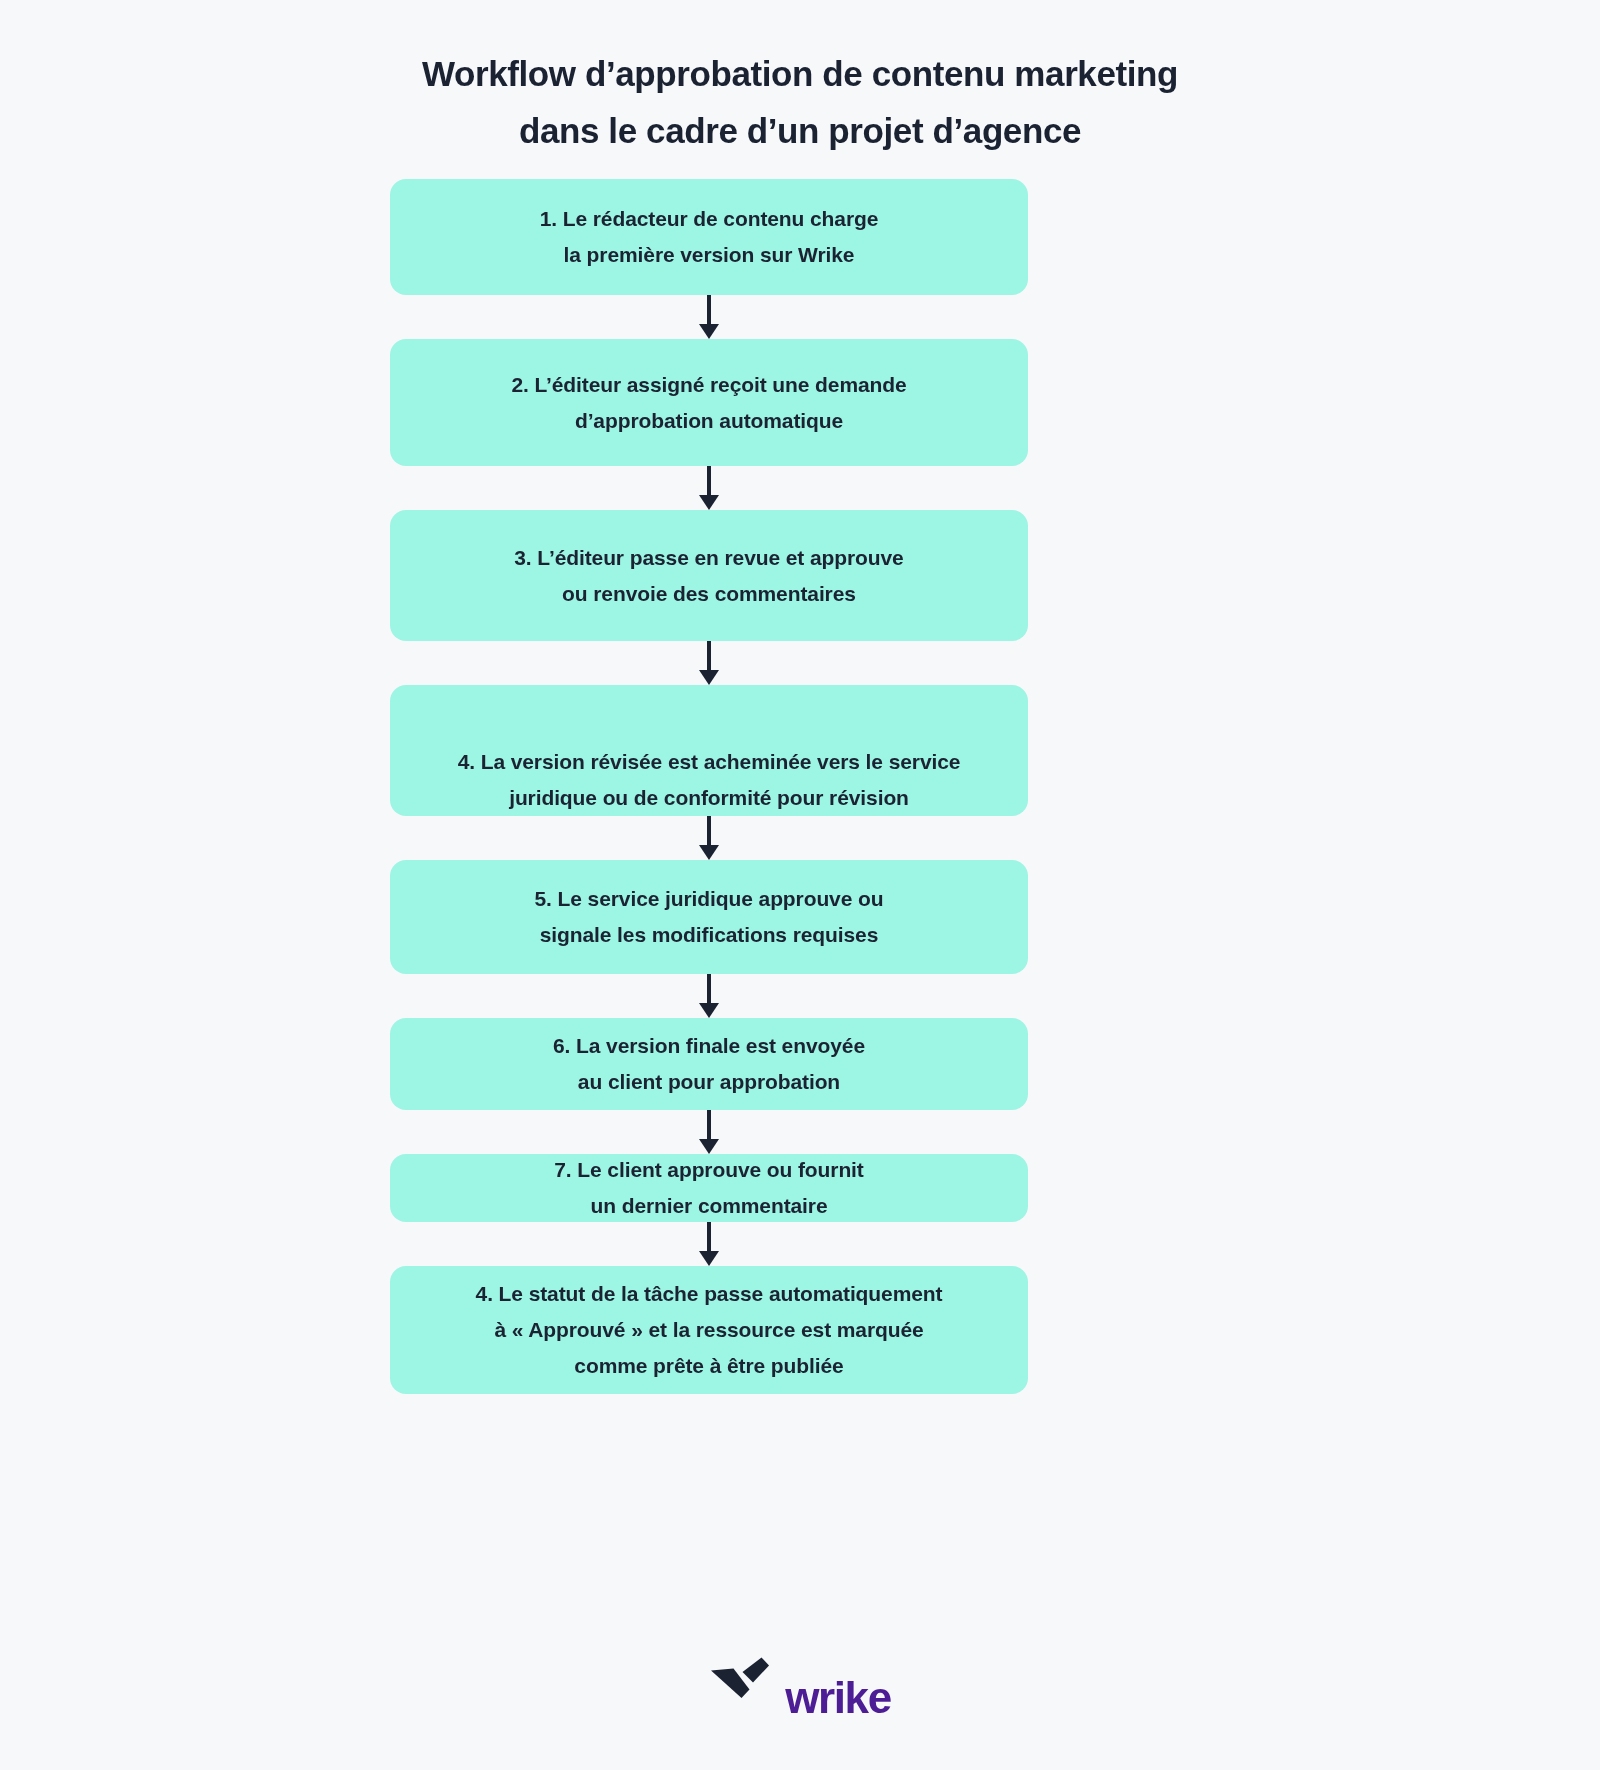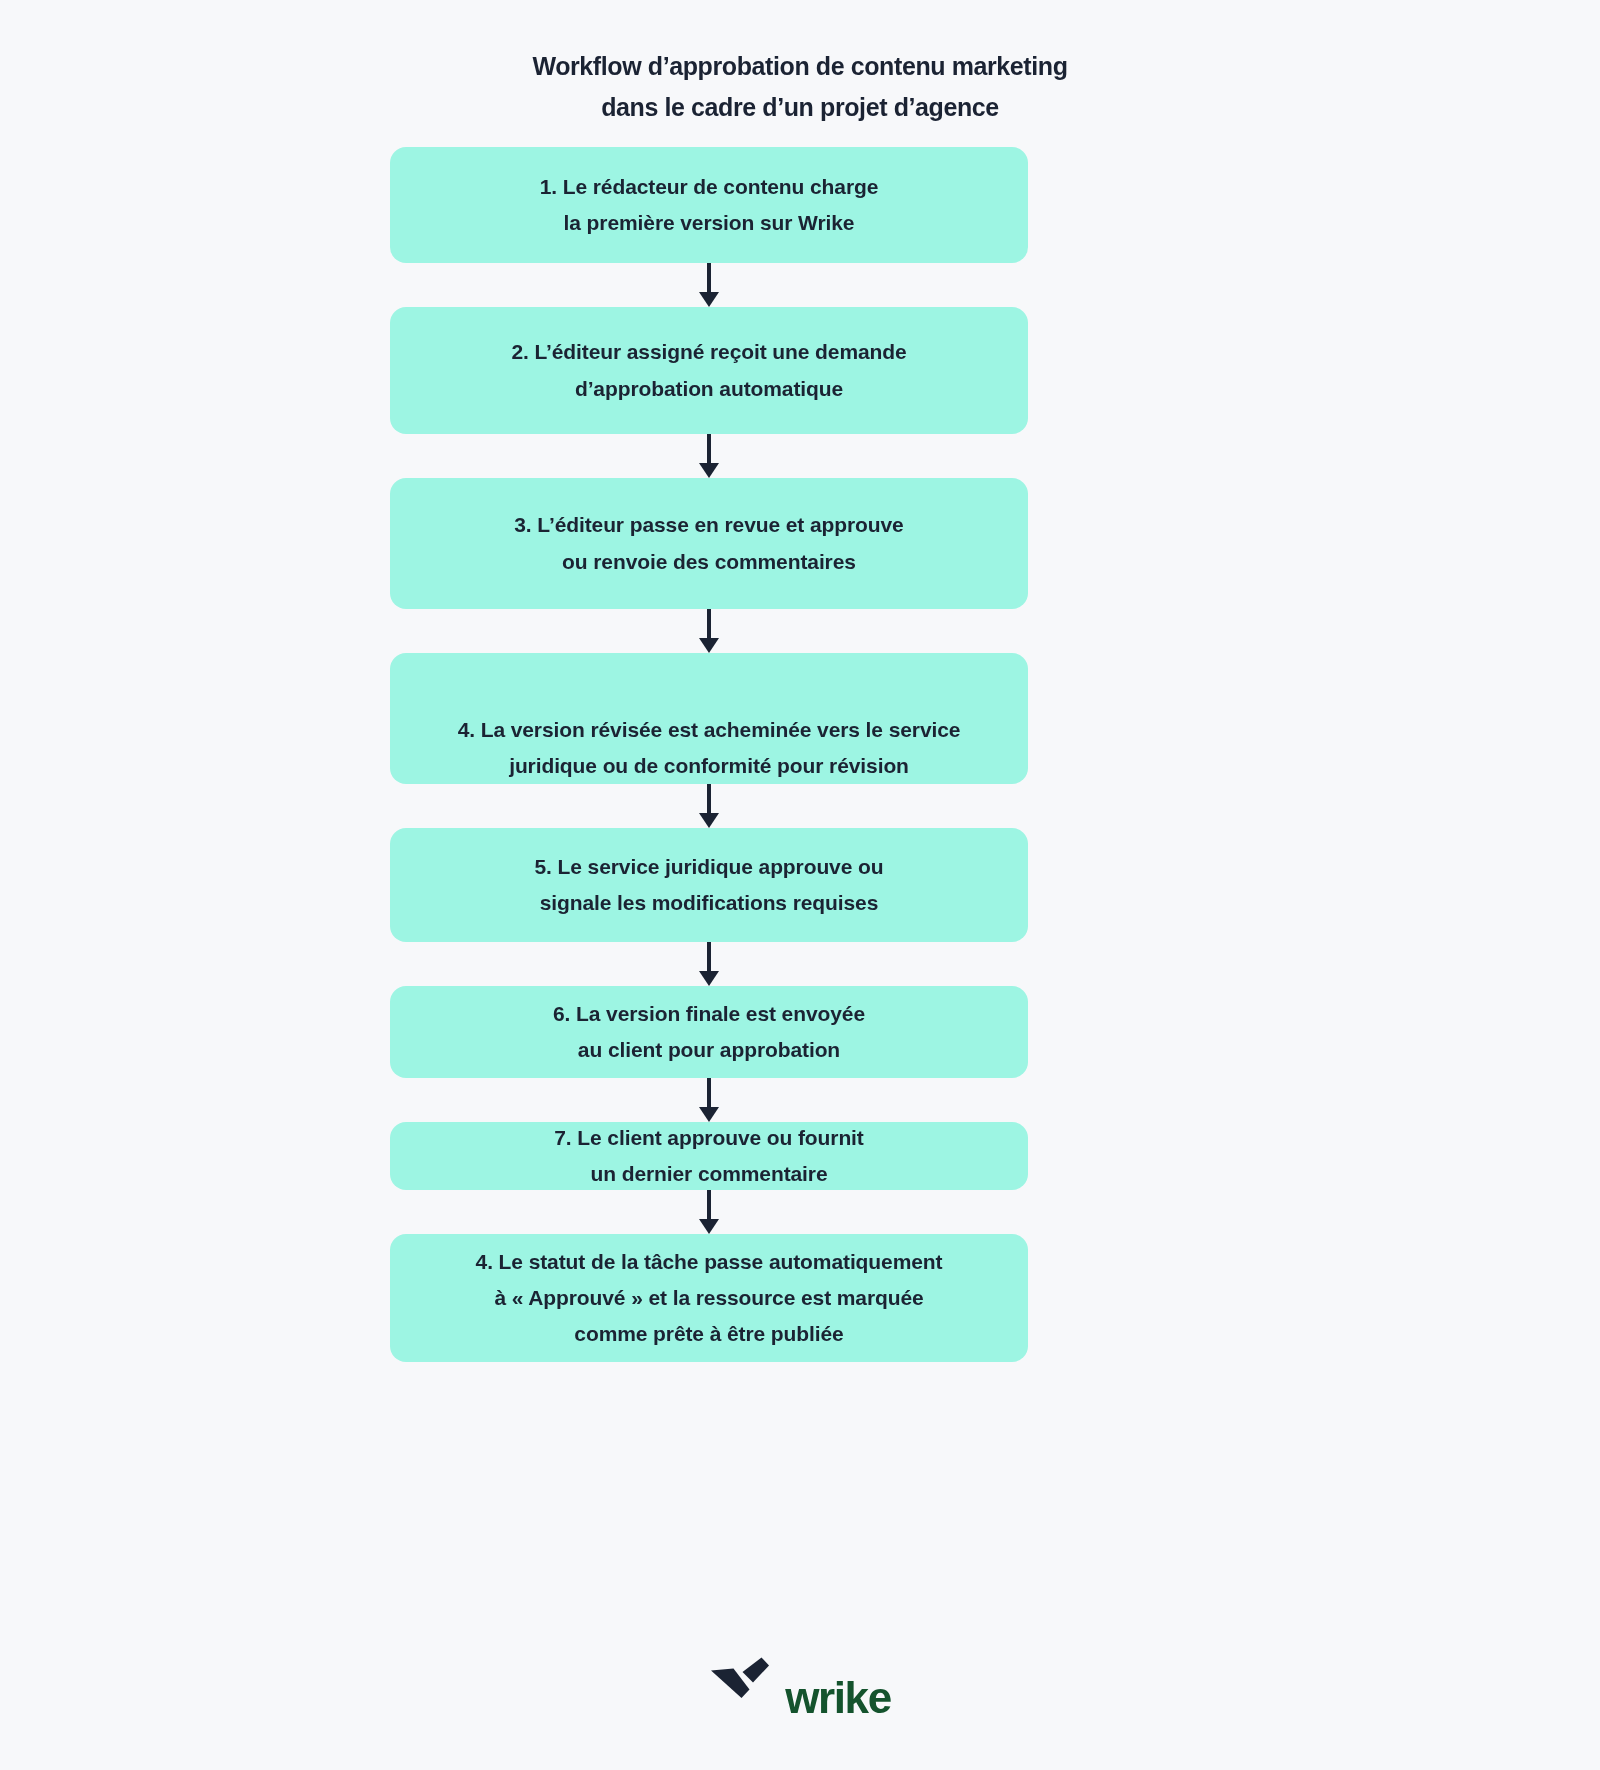--- a/index.html
+++ b/index.html
@@ -19,21 +19,21 @@
     width: 1600px;
     height: 1770px;
     box-sizing: border-box;
   }
   .title-block {
     width: 1600px;
     text-align: center;
     padding-top: 46px;
   }
   .title-line {
-    font-size: 25px;
+    font-size: 35px;
     font-weight: bold;
     letter-spacing: -0.4px;
     line-height: 1.62;
     color: #1B2333;
   }
   .flow {
     width: 638px;
     margin: 0 auto;
     margin-left: 390px;
     margin-top: 20px;
@@ -83,21 +83,21 @@
     align-items: center;
     gap: 14px;
   }
   .logo-mark {
     display: block;
   }
   .logo-text {
     font-size: 44px;
     font-weight: bold;
     letter-spacing: -1.4px;
-    color: #14532d;
+    color: #4c1d95;
     line-height: 1;
     margin-top: 36px;
   }
 </style>
 </head>
 <body>
 
 <div class="page">
 
   <div class="title-block">

